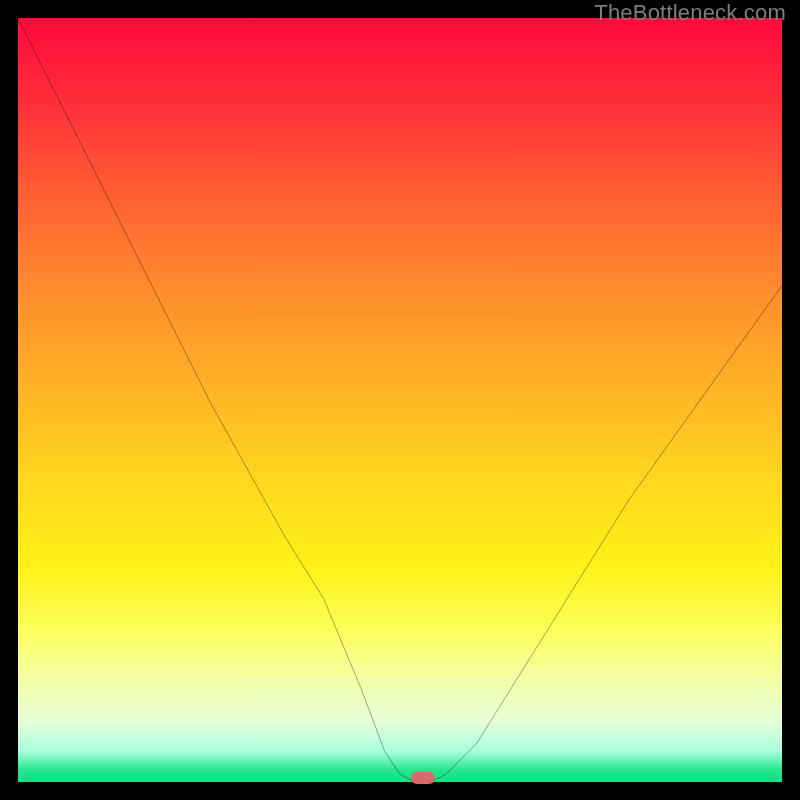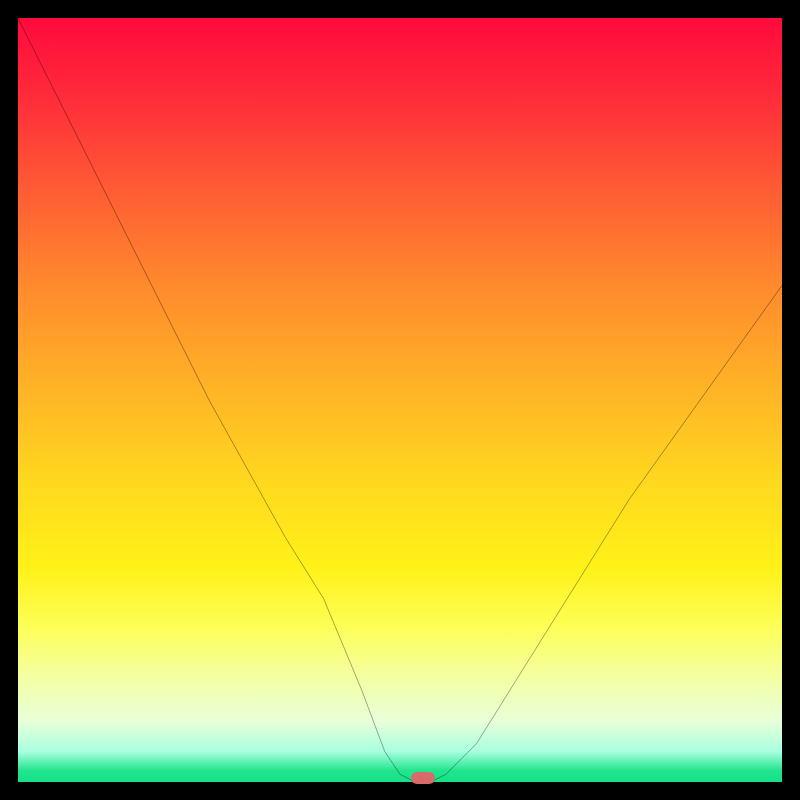--- a/index.html
+++ b/index.html
@@ -72,13 +72,14 @@
 
   <div class="plot-area">
 
     <svg class="curve-svg" viewBox="0 0 100 100" preserveAspectRatio="none">
       <path id="curve-path" fill="none" stroke="#000" stroke-width="0.35" vector-effect="non-scaling-stroke" d="M0.00 0.00 L5.00 10.00 L10.00 20.00 L15.00 30.00 L20.00 40.00 L25.00 50.00 L30.00 59.00 L35.00 68.00 L40.00 76.00 L45.00 88.00 L48.00 96.00 L50.00 99.00 L52.00 100.00 L54.00 100.00 L56.00 99.00 L60.00 95.00 L65.00 87.00 L70.00 79.00 L75.00 71.00 L80.00 63.00 L85.00 56.00 L90.00 49.00 L95.00 42.00 L100.00 35.00"></path>
     </svg>
 
     <div id="marker" class="marker" style="left: 392.92px; top: 754px; background: rgb(217, 106, 106);"></div>
   </div>
 
+  <div class="watermark">TheBottleneck.com</div>
 </div>
 
 </body></html>

